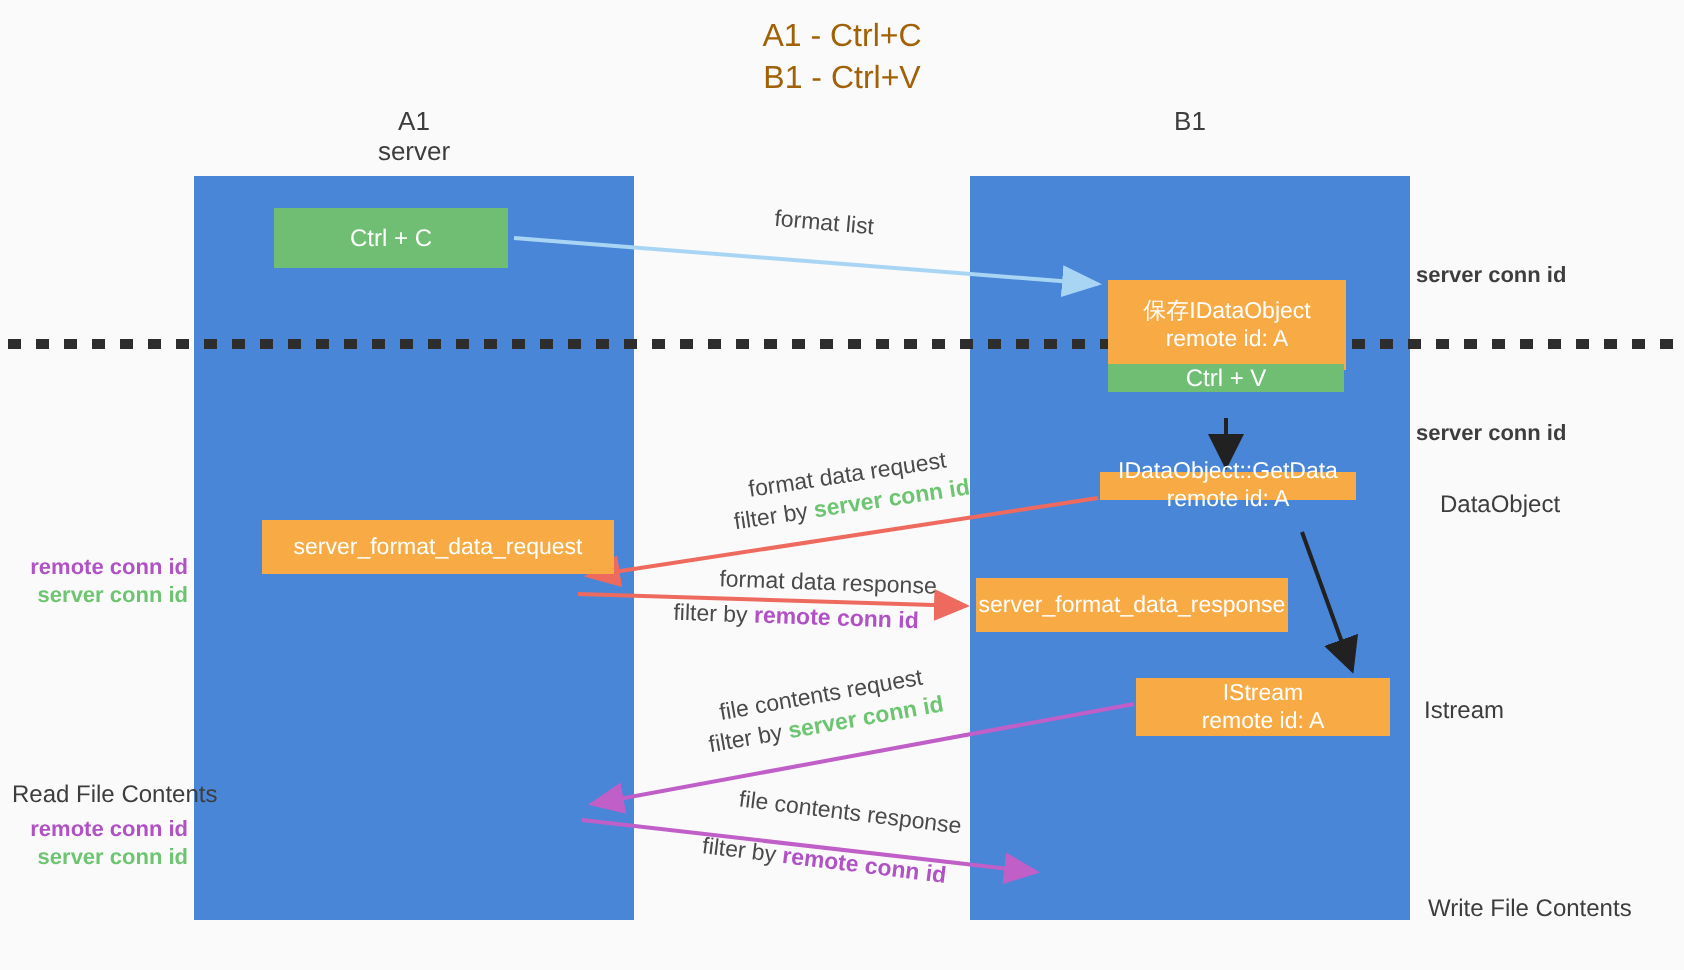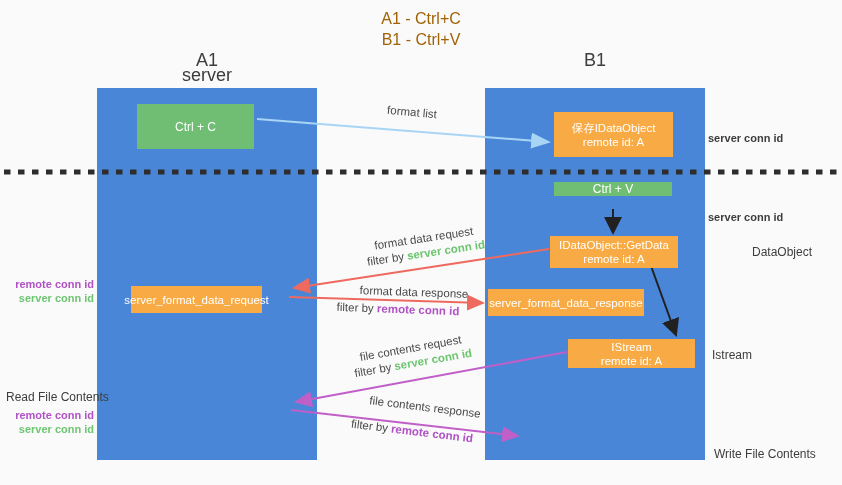--- a/index.html
+++ b/index.html
@@ -4,53 +4,53 @@
 <style>
   html,body{margin:0;padding:0}
   .stage{position:relative;width:842px;height:485px;background:#fafafa;
          font-family:"Liberation Sans",sans-serif;overflow:hidden}
   .title{position:absolute;left:321px;top:8px;width:200px;text-align:center;
          font-size:16px;line-height:21px;color:#a16207;z-index:3}
   .lane{position:absolute;top:88px;width:220px;height:372px;background:#4a86d8;z-index:1}
   .lane-a{left:97px}
   .lane-b{left:485px}
   .lane-header{position:absolute;top:53px;width:220px;text-align:center;
-               font-size:18px;line-height:15px;color:#3d3d3d;z-index:3}
+               font-size:13px;line-height:15px;color:#3d3d3d;z-index:3}
   .hdr-a{left:97px}
   .hdr-b{left:485px}
   .box{position:absolute;display:flex;flex-direction:column;align-items:center;
        justify-content:center;color:#fff;font-size:11.5px;line-height:14px;
        text-align:center;z-index:3;white-space:nowrap}
   .orange{background:#f8ab44}
   .green{background:#6fbe73;font-size:12px}
-  .b-ctrlc{left:137px;top:104px;width:117px;height:45px}
-  .b-save{left:554px;top:112px;width:119px;height:45px}
+  .b-ctrlc{left:137px;top:104px;width:117px;height:30px}
+  .b-save{left:554px;top:140px;width:119px;height:45px}
   .b-ctrlv{left:554px;top:182px;width:118px;height:14px}
-  .b-getdata{left:550px;top:236px;width:128px;height:32px}
-  .b-fmtreq{left:131px;top:286px;width:131px;height:27px}
+  .b-getdata{left:550px;top:236px;width:128px;height:14px}
+  .b-fmtreq{left:131px;top:260px;width:176px;height:27px}
   .b-fmtresp{left:488px;top:289px;width:156px;height:27px}
   .b-istream{left:568px;top:339px;width:127px;height:29px}
   .b-filereq{left:128px;top:393px;width:162px;height:26px}
   .b-fileresp{left:523px;top:425px;width:162px;height:27px}
   .svg-layer{position:absolute;left:0;top:0;z-index:2;pointer-events:none}
   .albl{position:absolute;z-index:3;font-size:11.5px;color:#4a4a4a;
         text-align:center;line-height:15px;white-space:nowrap}
   .l-fmtlist{left:366px;top:105px;width:92px;transform:rotate(5deg)}
   .l-fdr{left:360px;top:231px;width:130px;transform:rotate(-8.5deg)}
   .l-fdresp1{left:358px;top:285px;width:112px;transform:rotate(2deg)}
   .l-fdresp2{left:336px;top:302px;width:124px;transform:rotate(2deg)}
   .l-fcr{left:350px;top:341px;width:124px;transform:rotate(-10deg)}
   .l-fcresp1{left:366px;top:400px;width:118px;transform:rotate(7deg)}
   .l-fcresp2{left:350px;top:424px;width:124px;transform:rotate(7deg)}
   .green-id{color:#6ec571;font-weight:bold}
   .purple-id{color:#b052c5;font-weight:bold}
   .side{position:absolute;z-index:3;font-size:12px;color:#3d3d3d;white-space:nowrap}
   .s-sc1{left:708px;top:132px;font-size:11px}
   .s-sc2{left:708px;top:211px;font-size:11px}
-  .s-do{left:752px;top:245px}
+  .s-do{left:720px;top:245px}
   .s-is{left:712px;top:348px}
   .s-write{left:714px;top:447px}
   .s-read{left:6px;top:390px}
   .side-ids{position:absolute;z-index:3;font-size:11px;font-weight:bold;
             line-height:13.5px;text-align:right;white-space:nowrap;width:94px;left:0}
   .ids-1{top:278px}
   .ids-2{top:409px}
 </style>
 </head>
 <body>

